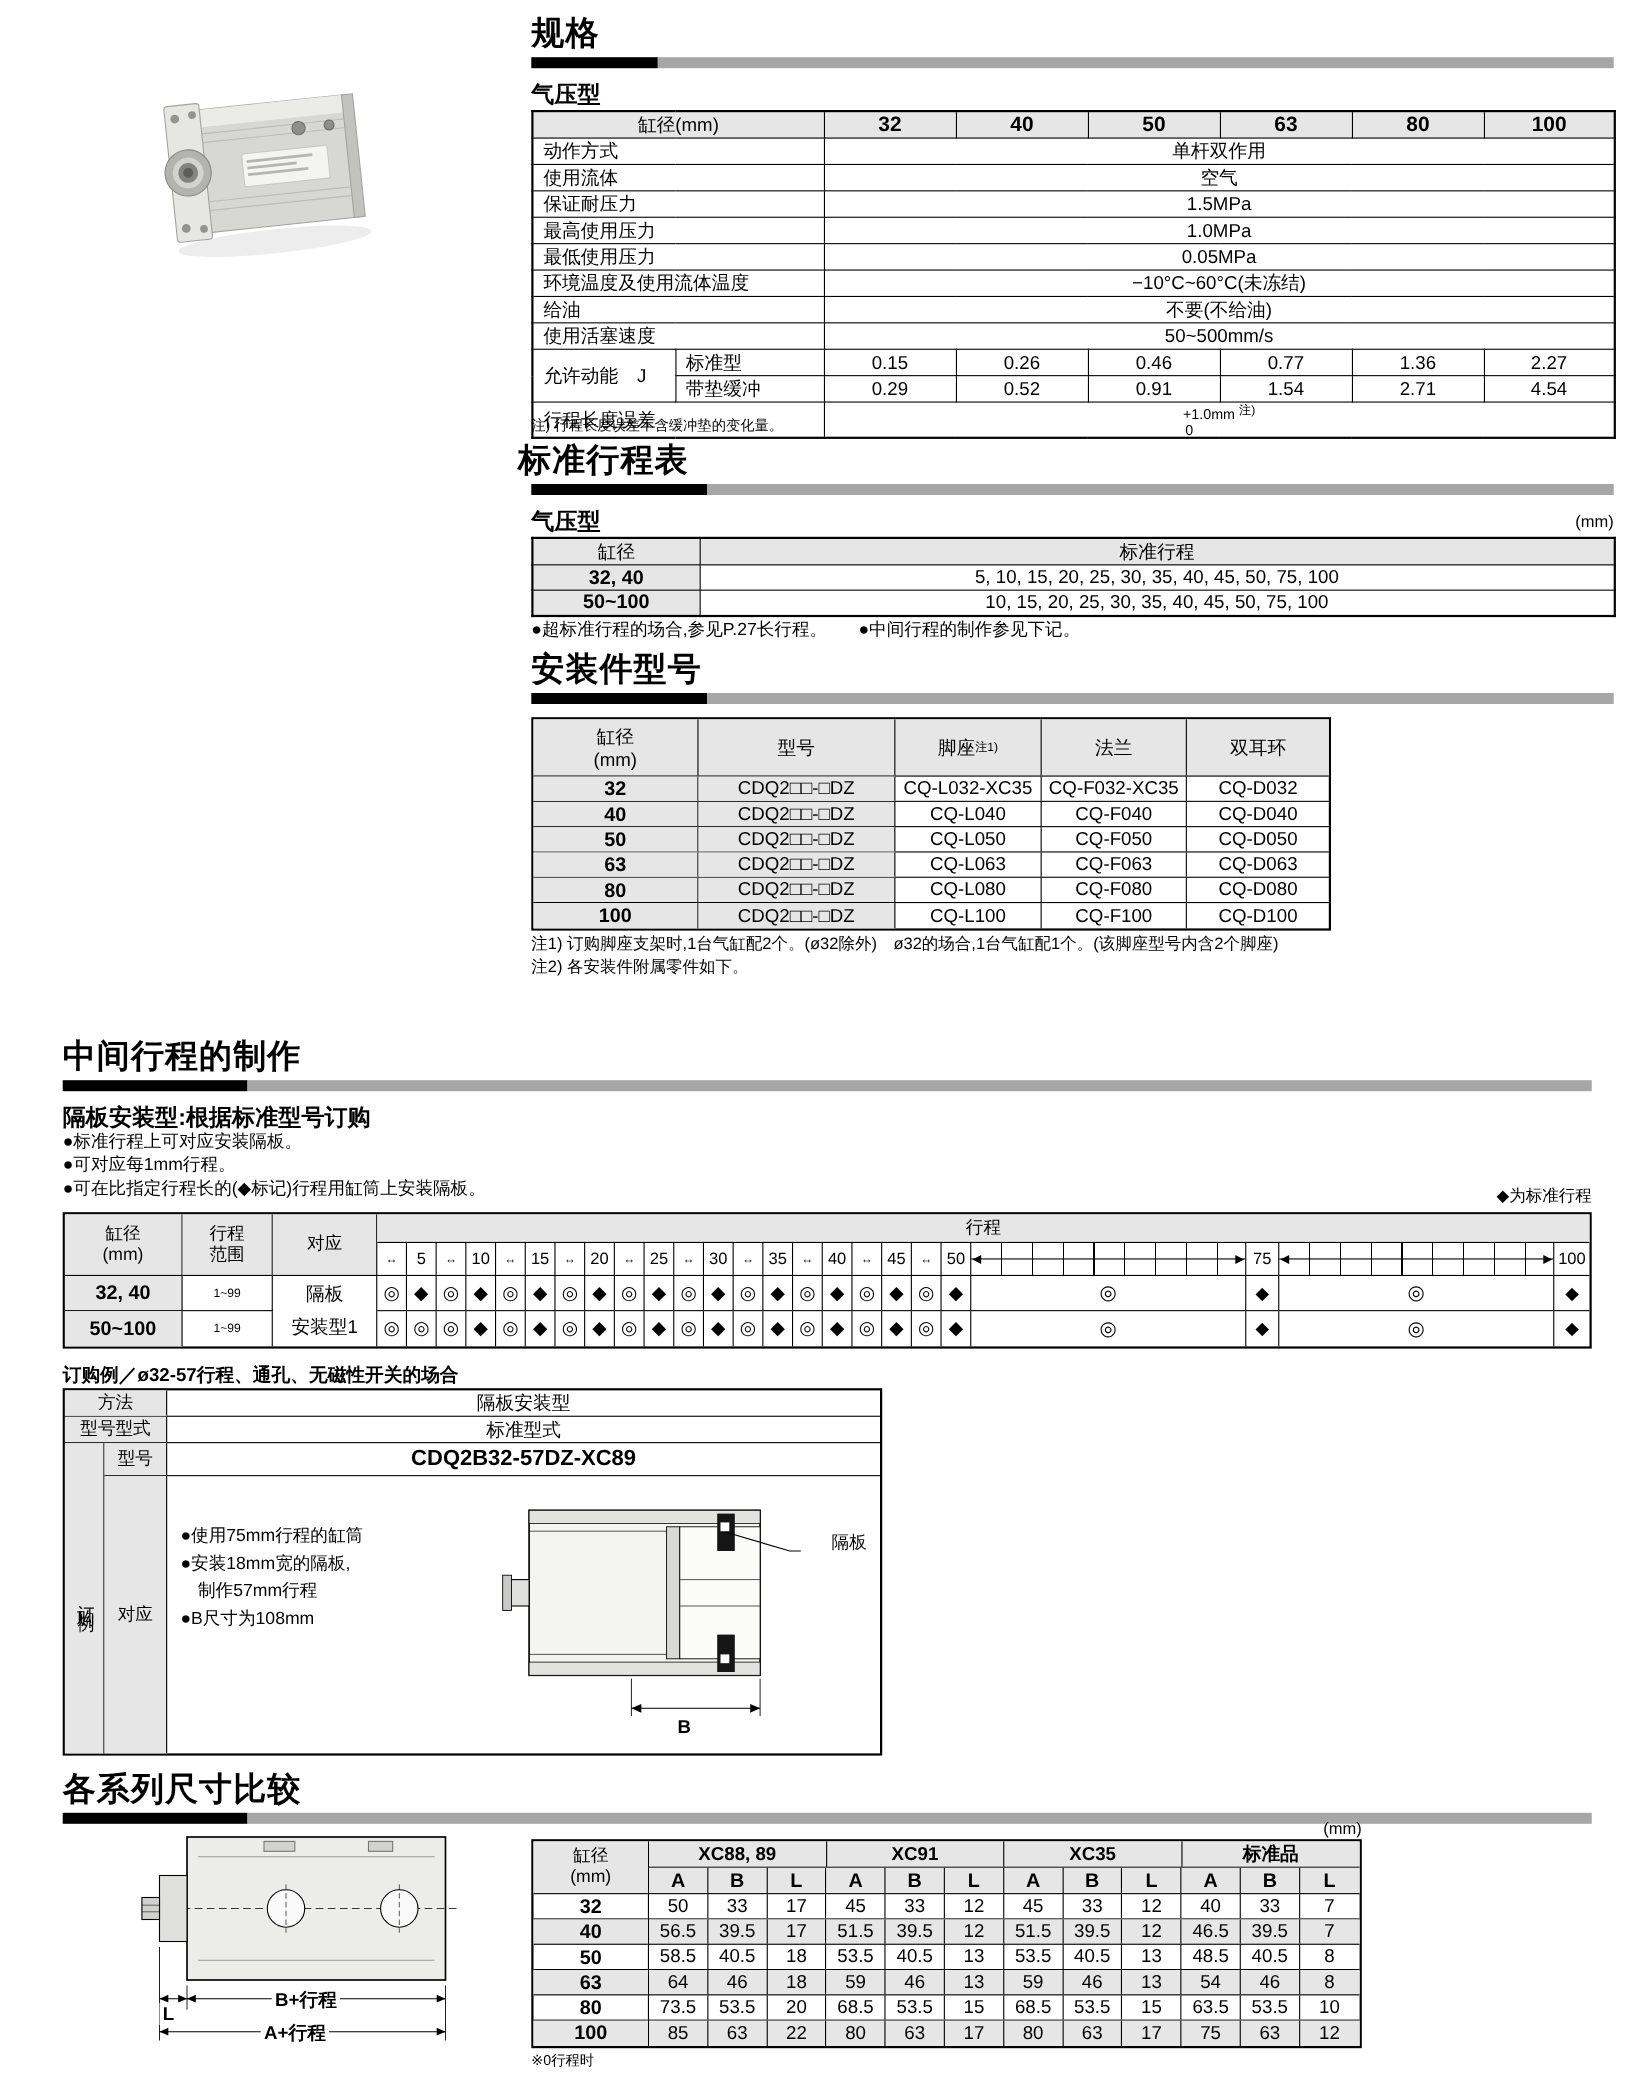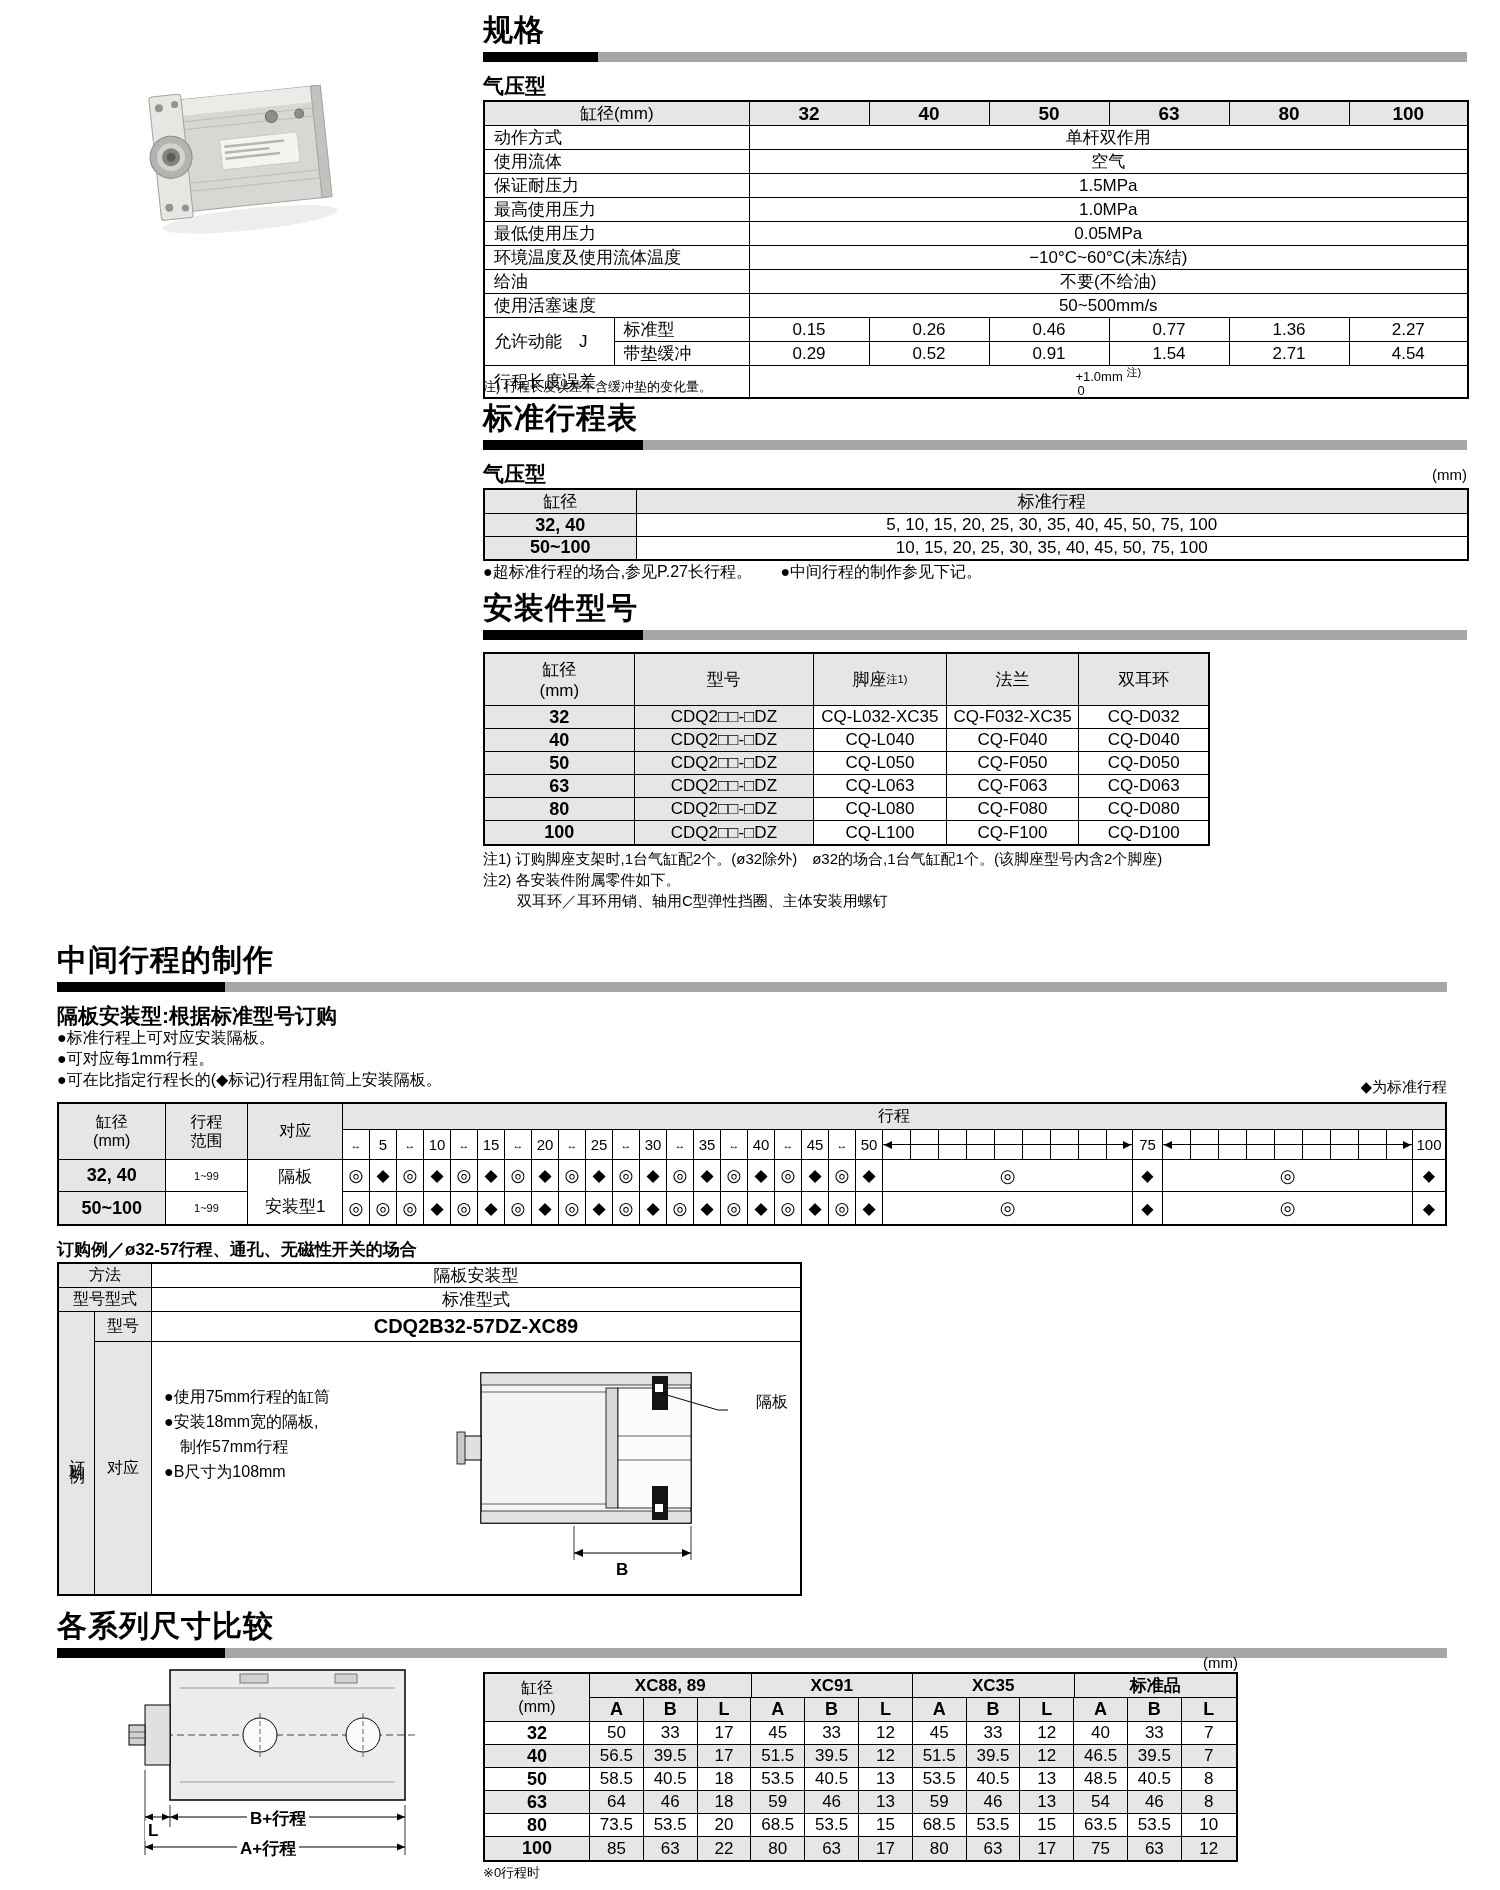--- a/index.html
+++ b/index.html
@@ -262,21 +262,21 @@
       <span class="tol">
             <span class="tt"><span>+1.0mm</span> <sup>注)</sup></span>
             <span class="tb">0</span>
           </span>
     </td>
   </tr>
 </tbody>
   </table>
 <div class="abs small-note" style="left:483px; top:378px;">注) 行程长度误差不含缓冲垫的变化量。</div>
 
-<div class="abs sec-title" style="left:483px; top:398px;">标准行程表</div>
+<div class="abs sec-title" style="left:471px; top:398px;">标准行程表</div>
 <div class="abs bar" style="left:483px; top:440px; width:984px;">
   <div class="bk" style="width:160px;"></div>
     <div class="gr"></div>
 </div>
 <div class="abs sub-title" style="left:483px; top:460px;">气压型</div>
 <div class="abs unit" style="left:483px; top:466px; width:984px; text-align:right;">(mm)</div>
 
 <table class="abs stroke-table" style="left:483px; top:488px;">
   <colgroup>
       <col style="width:152px">
@@ -360,21 +360,20 @@
       <div class="mcell">CDQ2□□-□DZ</div>
       <div class="mcell">CQ-L100</div>
       <div class="mcell">CQ-F100</div>
       <div class="mcell">CQ-D100</div>
     </div>
 </div>
 
 <div class="abs mnotes" style="left:483px; top:848px; width:984px;">
   <div>注1) 订购脚座支架时,1台气缸配2个。(ø32除外)　ø32的场合,1台气缸配1个。(该脚座型号内含2个脚座)</div>
   <div>注2) 各安装件附属零件如下。</div>
-  <div class="ind">双耳环／耳环用销、轴用C型弹性挡圈、主体安装用螺钉</div>
 </div>
 
 <div class="abs sec-title" style="left:57px; top:940px;">中间行程的制作</div>
 <div class="abs bar" style="left:57px; top:982px; width:1390px;">
   <div class="bk" style="width:168px;"></div>
     <div class="gr"></div>
 </div>
 <div class="abs sub-title" style="left:57px; top:1002px;">隔板安装型:根据标准型号订购</div>
 <div class="abs" style="left:57px; top:1028px;">
     <div class="bullet-line">●标准行程上可对应安装隔板。</div>

